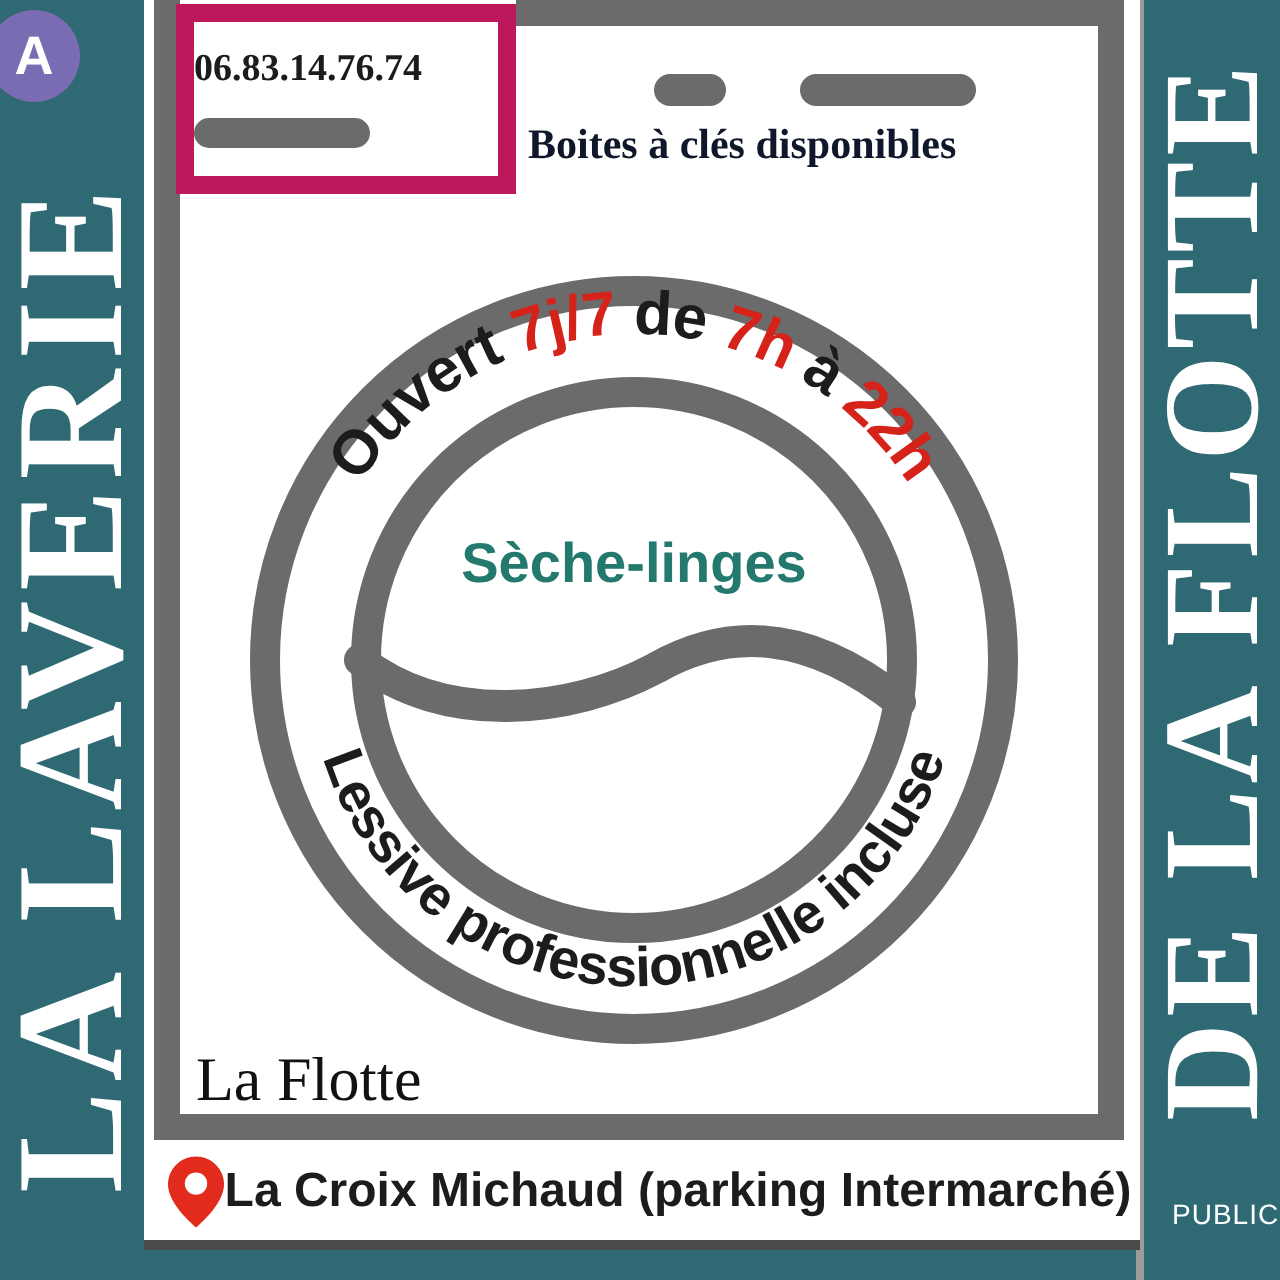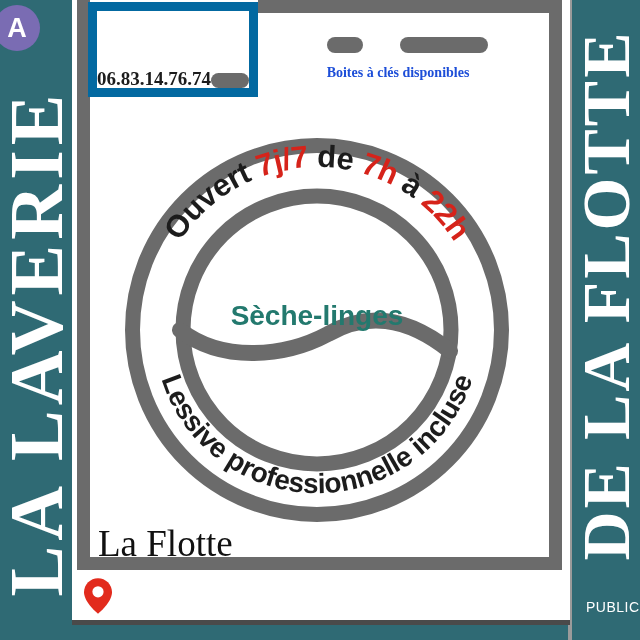--- a/index.html
+++ b/index.html
@@ -24,40 +24,40 @@
   
   .panel{position:absolute;left:72px;top:0;width:498px;height:620px;background:#ffffff;
          border-bottom:5px solid #4a4a4a;box-sizing:content-box;}
   .bar{position:absolute;background:#6b6b6b;}
   .frame-left{left:5px;top:0;width:13px;height:570px;}
   .frame-right{left:477px;top:0;width:13px;height:570px;}
   .frame-top{left:186px;top:0;width:304px;height:13px;}
   .frame-bottom{left:5px;top:557px;width:485px;height:13px;border-radius:0 0 4px 4px;}
   
   .phone-box{position:absolute;left:16px;top:2px;width:170px;height:95px;box-sizing:border-box;
-             border:9px solid #0369a1;background:#fff;display:flex;
-             justify-content:space-evenly;align-items:flex-end;}
+             border:9px solid #be185d;background:#fff;display:flex;flex-direction:column;
+             justify-content:space-evenly;align-items:flex-start;}
   .phone{font-family:"Liberation Serif","DejaVu Serif",serif;font-weight:bold;
          font-size:19px;color:#1c1c1c;line-height:19px;}
   .slot{width:88px;height:15px;border-radius:8px;background:#6b6b6b;}
   .knob{position:absolute;border-radius:8px;background:#6b6b6b;height:16px;top:37px;}
   .knob-small{left:255px;width:36px;}
   .knob-large{left:328px;width:88px;}
-  .keybox-note{position:absolute;left:192px;top:58px;width:268px;text-align:center;
+  .keybox-note{position:absolute;left:192px;top:58px;width:268px;text-align:left;
                font-family:"Liberation Serif","DejaVu Serif",serif;font-weight:bold;
-               font-size:14px;line-height:29px;color:#1d4ed8;}
+               font-size:21px;line-height:29px;color:#0f172a;}
   
   .drum-svg{position:absolute;left:0;top:0;pointer-events:none;}
   .drum-label{position:absolute;left:95px;width:300px;text-align:center;font-weight:bold;
               font-size:28px;color:#23796e;}
-  .lbl-seche{top:266px;margin-top:34px;}
+  .lbl-seche{top:266px;}
   .lbl-machines{top:366px;}
   .lbl-laver{top:405px;}
   .city{position:absolute;left:26px;top:522px;font-family:"Liberation Serif","DejaVu Serif",serif;
-        font-size:37px;color:#111;}
+        font-size:31px;color:#111;}
   
   .address-row{position:absolute;left:0;top:572px;width:498px;height:48px;
                display:flex;align-items:center;}
   .pin{position:absolute;left:12px;top:6px;width:28px;height:36px;}
   .address-text{position:absolute;left:38px;width:458px;text-align:center;
                 font-weight:bold;font-size:24px;color:#1c1c1c;}
 </style>
 </head>
 <body>
 
@@ -111,16 +111,17 @@
 
     <div class="drum-label lbl-seche">Sèche-linges</div>
 
     <div class="city">La Flotte</div>
 
     <div class="address-row">
       <svg class="pin" viewBox="0 0 30 38">
         <path d="M15 0 C6.7 0 0 6.7 0 15 C0 26 15 38 15 38 C15 38 30 26 30 15 C30 6.7 23.3 0 15 0 Z" fill="#e22b1d"></path>
         <circle cx="15" cy="14.5" r="6" fill="#ffffff"></circle>
       </svg>
+      <div class="address-text">La Croix Michaud (parking Intermarché)</div>
     </div>
 
   </div>
 </div>
 
 </body></html>

